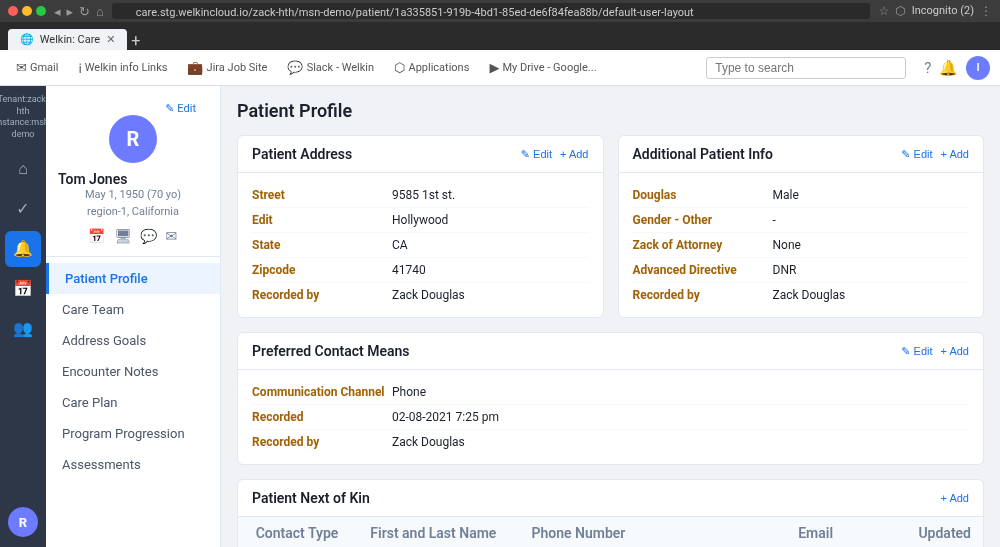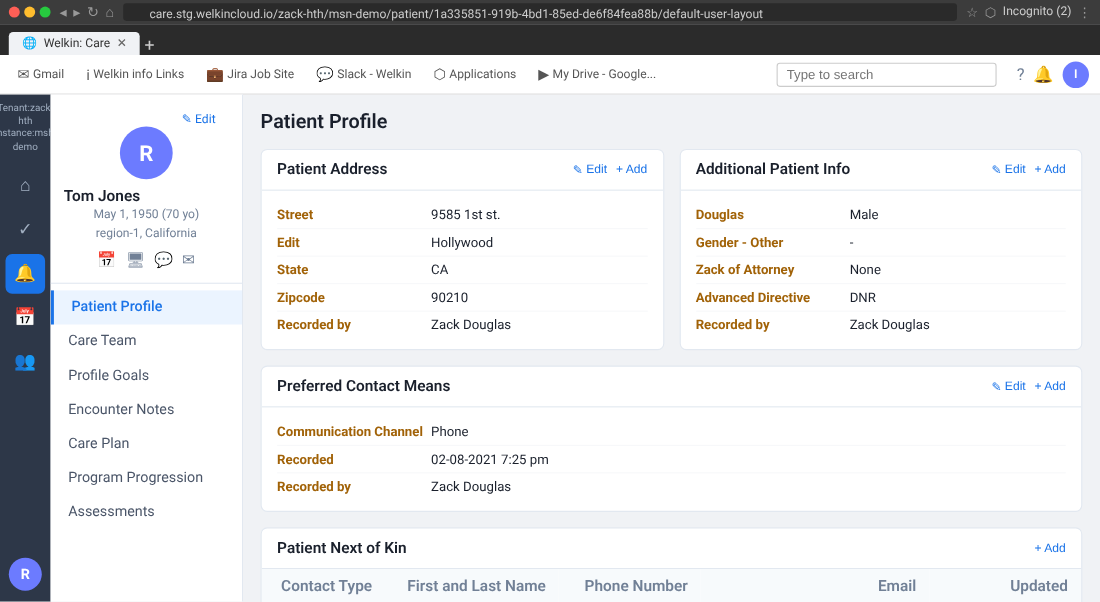--- a/index.html
+++ b/index.html
@@ -190,21 +190,21 @@
       <div class="patient-actions">
         <span class="patient-action-icon">📅</span>
         <span class="patient-action-icon">🖥</span>
         <span class="patient-action-icon">💬</span>
         <span class="patient-action-icon">✉</span>
       </div>
     </div>
     <ul class="nav-menu">
       <li class="nav-item active">Patient Profile</li>
       <li class="nav-item">Care Team</li>
-      <li class="nav-item">Profile Goals</li>
+      <li class="nav-item">Address Goals</li>
       <li class="nav-item">Encounter Notes</li>
       <li class="nav-item">Care Plan</li>
       <li class="nav-item">Program Progression</li>
       <li class="nav-item">Assessments</li>
     </ul>
   </div>
 
   <div class="main-content">
     <div class="page-title">Patient Profile</div>
 
@@ -231,21 +231,21 @@
           <div class="data-row">
             <span class="data-label">Edit</span>
             <span class="data-value">Hollywood</span>
           </div>
           <div class="data-row">
             <span class="data-label">State</span>
             <span class="data-value">CA</span>
           </div>
           <div class="data-row">
             <span class="data-label">Zipcode</span>
-            <span class="data-value">90210</span>
+            <span class="data-value">41740</span>
           </div>
           <div class="data-row">
             <span class="data-label">Recorded by</span>
             <span class="data-value">Zack Douglas</span>
           </div>
         </div>
       </div>
 
       <div class="card card-half">
         <div class="card-header">

